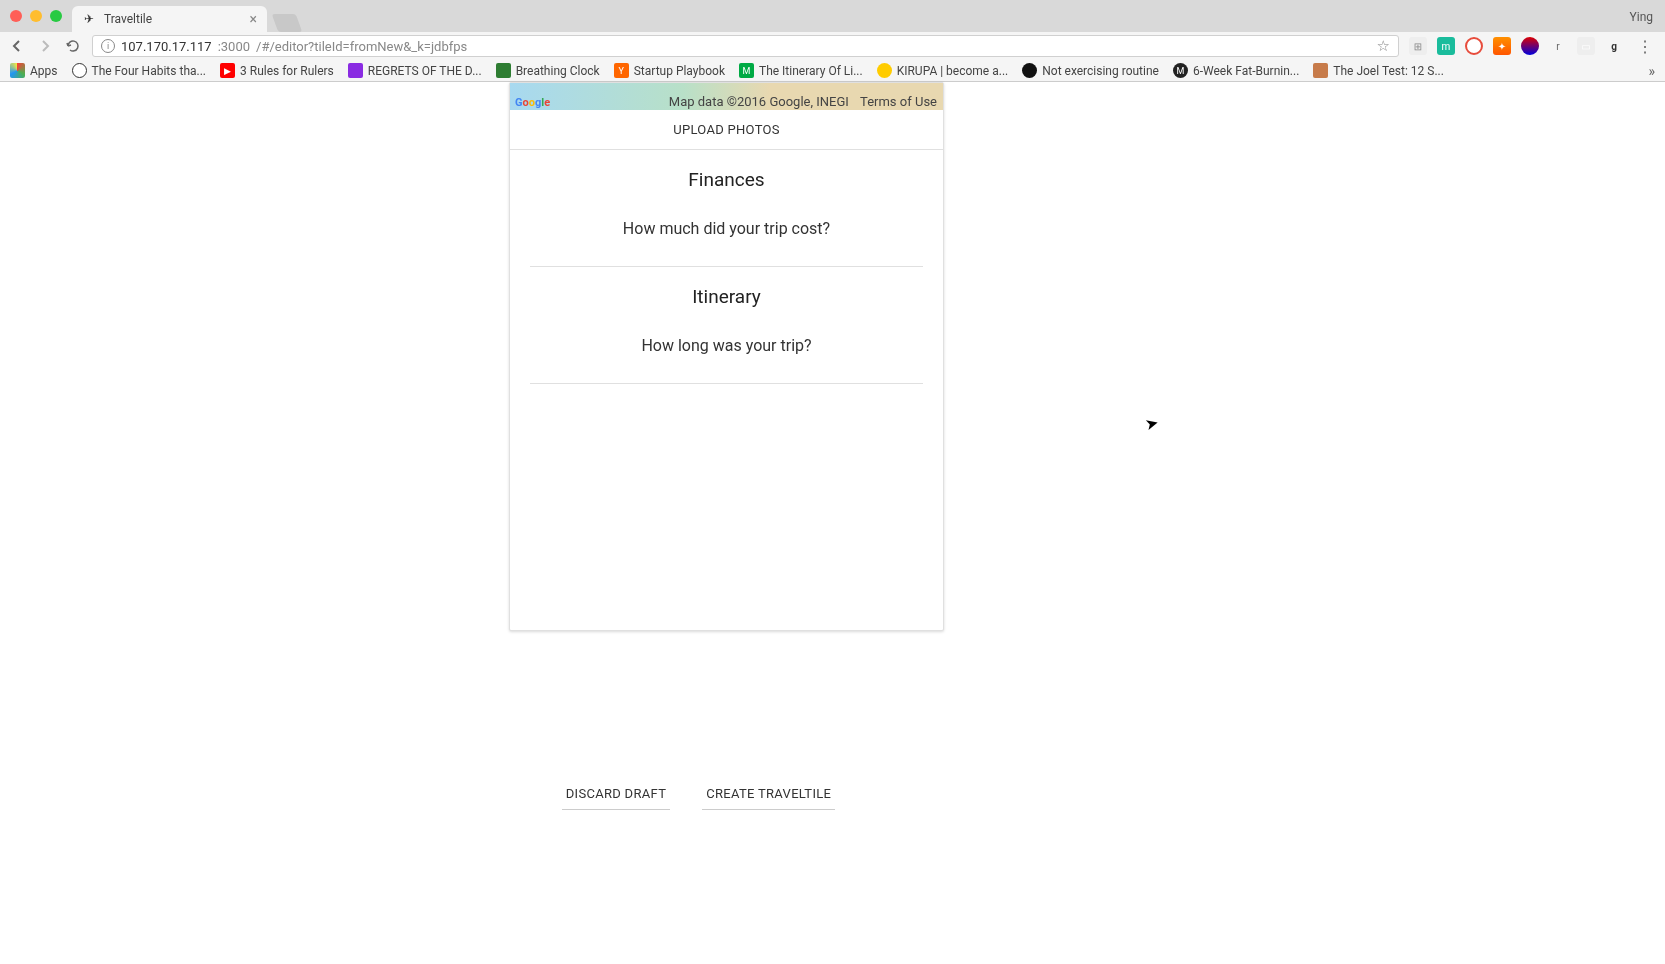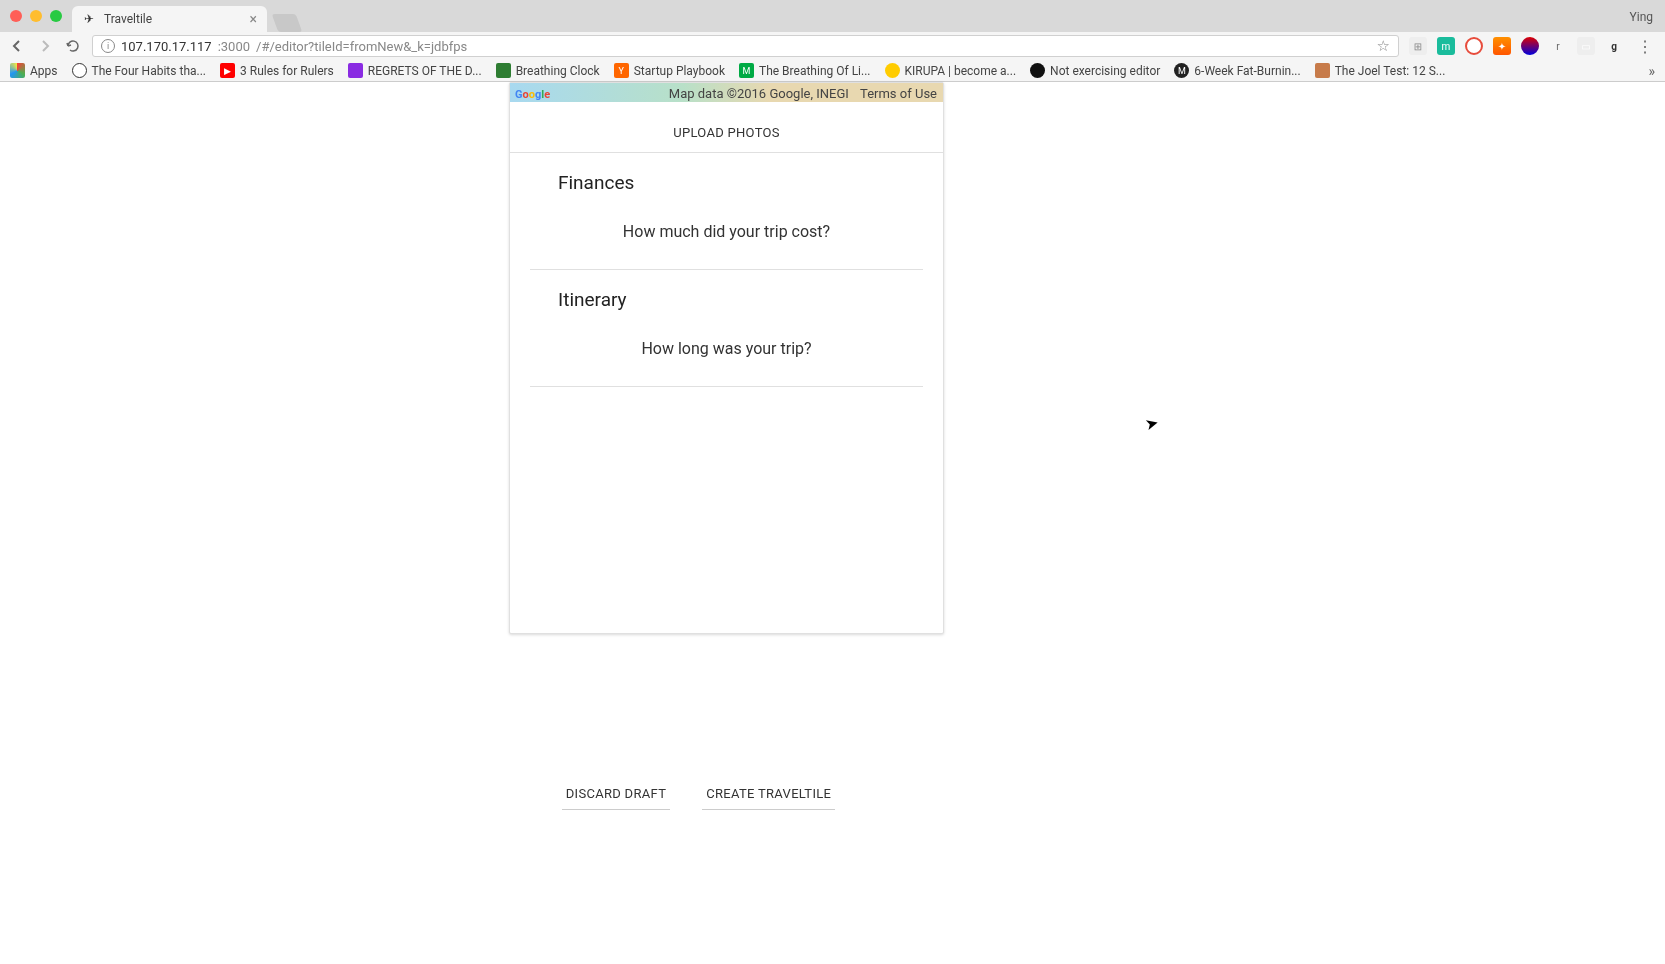--- a/index.html
+++ b/index.html
@@ -206,21 +206,21 @@
       position: absolute;
       left: 509px;
       top: 0;
       width: 435px;
       border: 1px solid #e0e0e0;
       border-radius: 2px;
       box-shadow: 0 1px 3px rgba(0,0,0,.15);
       background: #fff;
     }
     .card .map-remnant {
-      height: 19px;
+      height: 27px;
       background: linear-gradient(to right, #a8d9f0, #b8e0c8 40%, #e8d8b0 60%);
       position: relative;
       font-size: 9px;
       color: #444;
     }
     .map-remnant .google-logo {
       position: absolute;
       left: 5px;
       bottom: 1px;
       font-size: 11px;
@@ -235,34 +235,34 @@
     }
     .map-remnant .credits a { color: #444; text-decoration: none; margin-left: 8px; }
     .upload-photos {
       text-align: center;
       padding: 12px 0;
       font-size: 13px;
       color: #333;
       letter-spacing: .3px;
       border-bottom: 1px solid #e0e0e0;
       cursor: pointer;
-      margin-top: 11px;
     }
     .section {
       padding: 18px 28px 28px 28px;
       border-bottom: 1px solid #e0e0e0;
       margin: 0 20px;
     }
     .section:last-child { border-bottom: none; }
     .section.first { border-top: none; }
     .section h2 {
       font-size: 19px;
       font-weight: 400;
       color: #222;
       margin-bottom: 28px;
+      text-align: center;
     }
     .section .prompt {
       text-align: center;
       font-size: 16px;
       color: #333;
     }
     .notes-section {
       padding: 18px 28px 28px 28px;
       margin: 0 20px;
     }
@@ -381,29 +381,29 @@
     <div class="bm-item">
         <span class="bm-icon" style="background:#2e7d32"></span>
         <span>Breathing Clock</span>
       </div>
     <div class="bm-item">
         <span class="bm-icon" style="background:#ff6600;color:#fff">Y</span>
         <span>Startup Playbook</span>
       </div>
     <div class="bm-item">
         <span class="bm-icon" style="background:#00aa44;color:#fff">M</span>
-        <span>The Breathing Of Li...</span>
+        <span>The Itinerary Of Li...</span>
       </div>
     <div class="bm-item">
         <span class="bm-icon" style="background:#ffcc00;border-radius:50%"></span>
         <span>KIRUPA | become a...</span>
       </div>
     <div class="bm-item">
         <span class="bm-icon" style="background:#111;border-radius:50%"></span>
-        <span>Not exercising editor</span>
+        <span>Not exercising routine</span>
       </div>
     <div class="bm-item">
         <span class="bm-icon" style="background:#222;color:#fff;border-radius:50%">M</span>
         <span>6-Week Fat-Burnin...</span>
       </div>
     <div class="bm-item">
         <span class="bm-icon" style="background:#c77b4a"></span>
         <span>The Joel Test: 12 S...</span>
       </div>
     <span class="bm-overflow">»</span>

